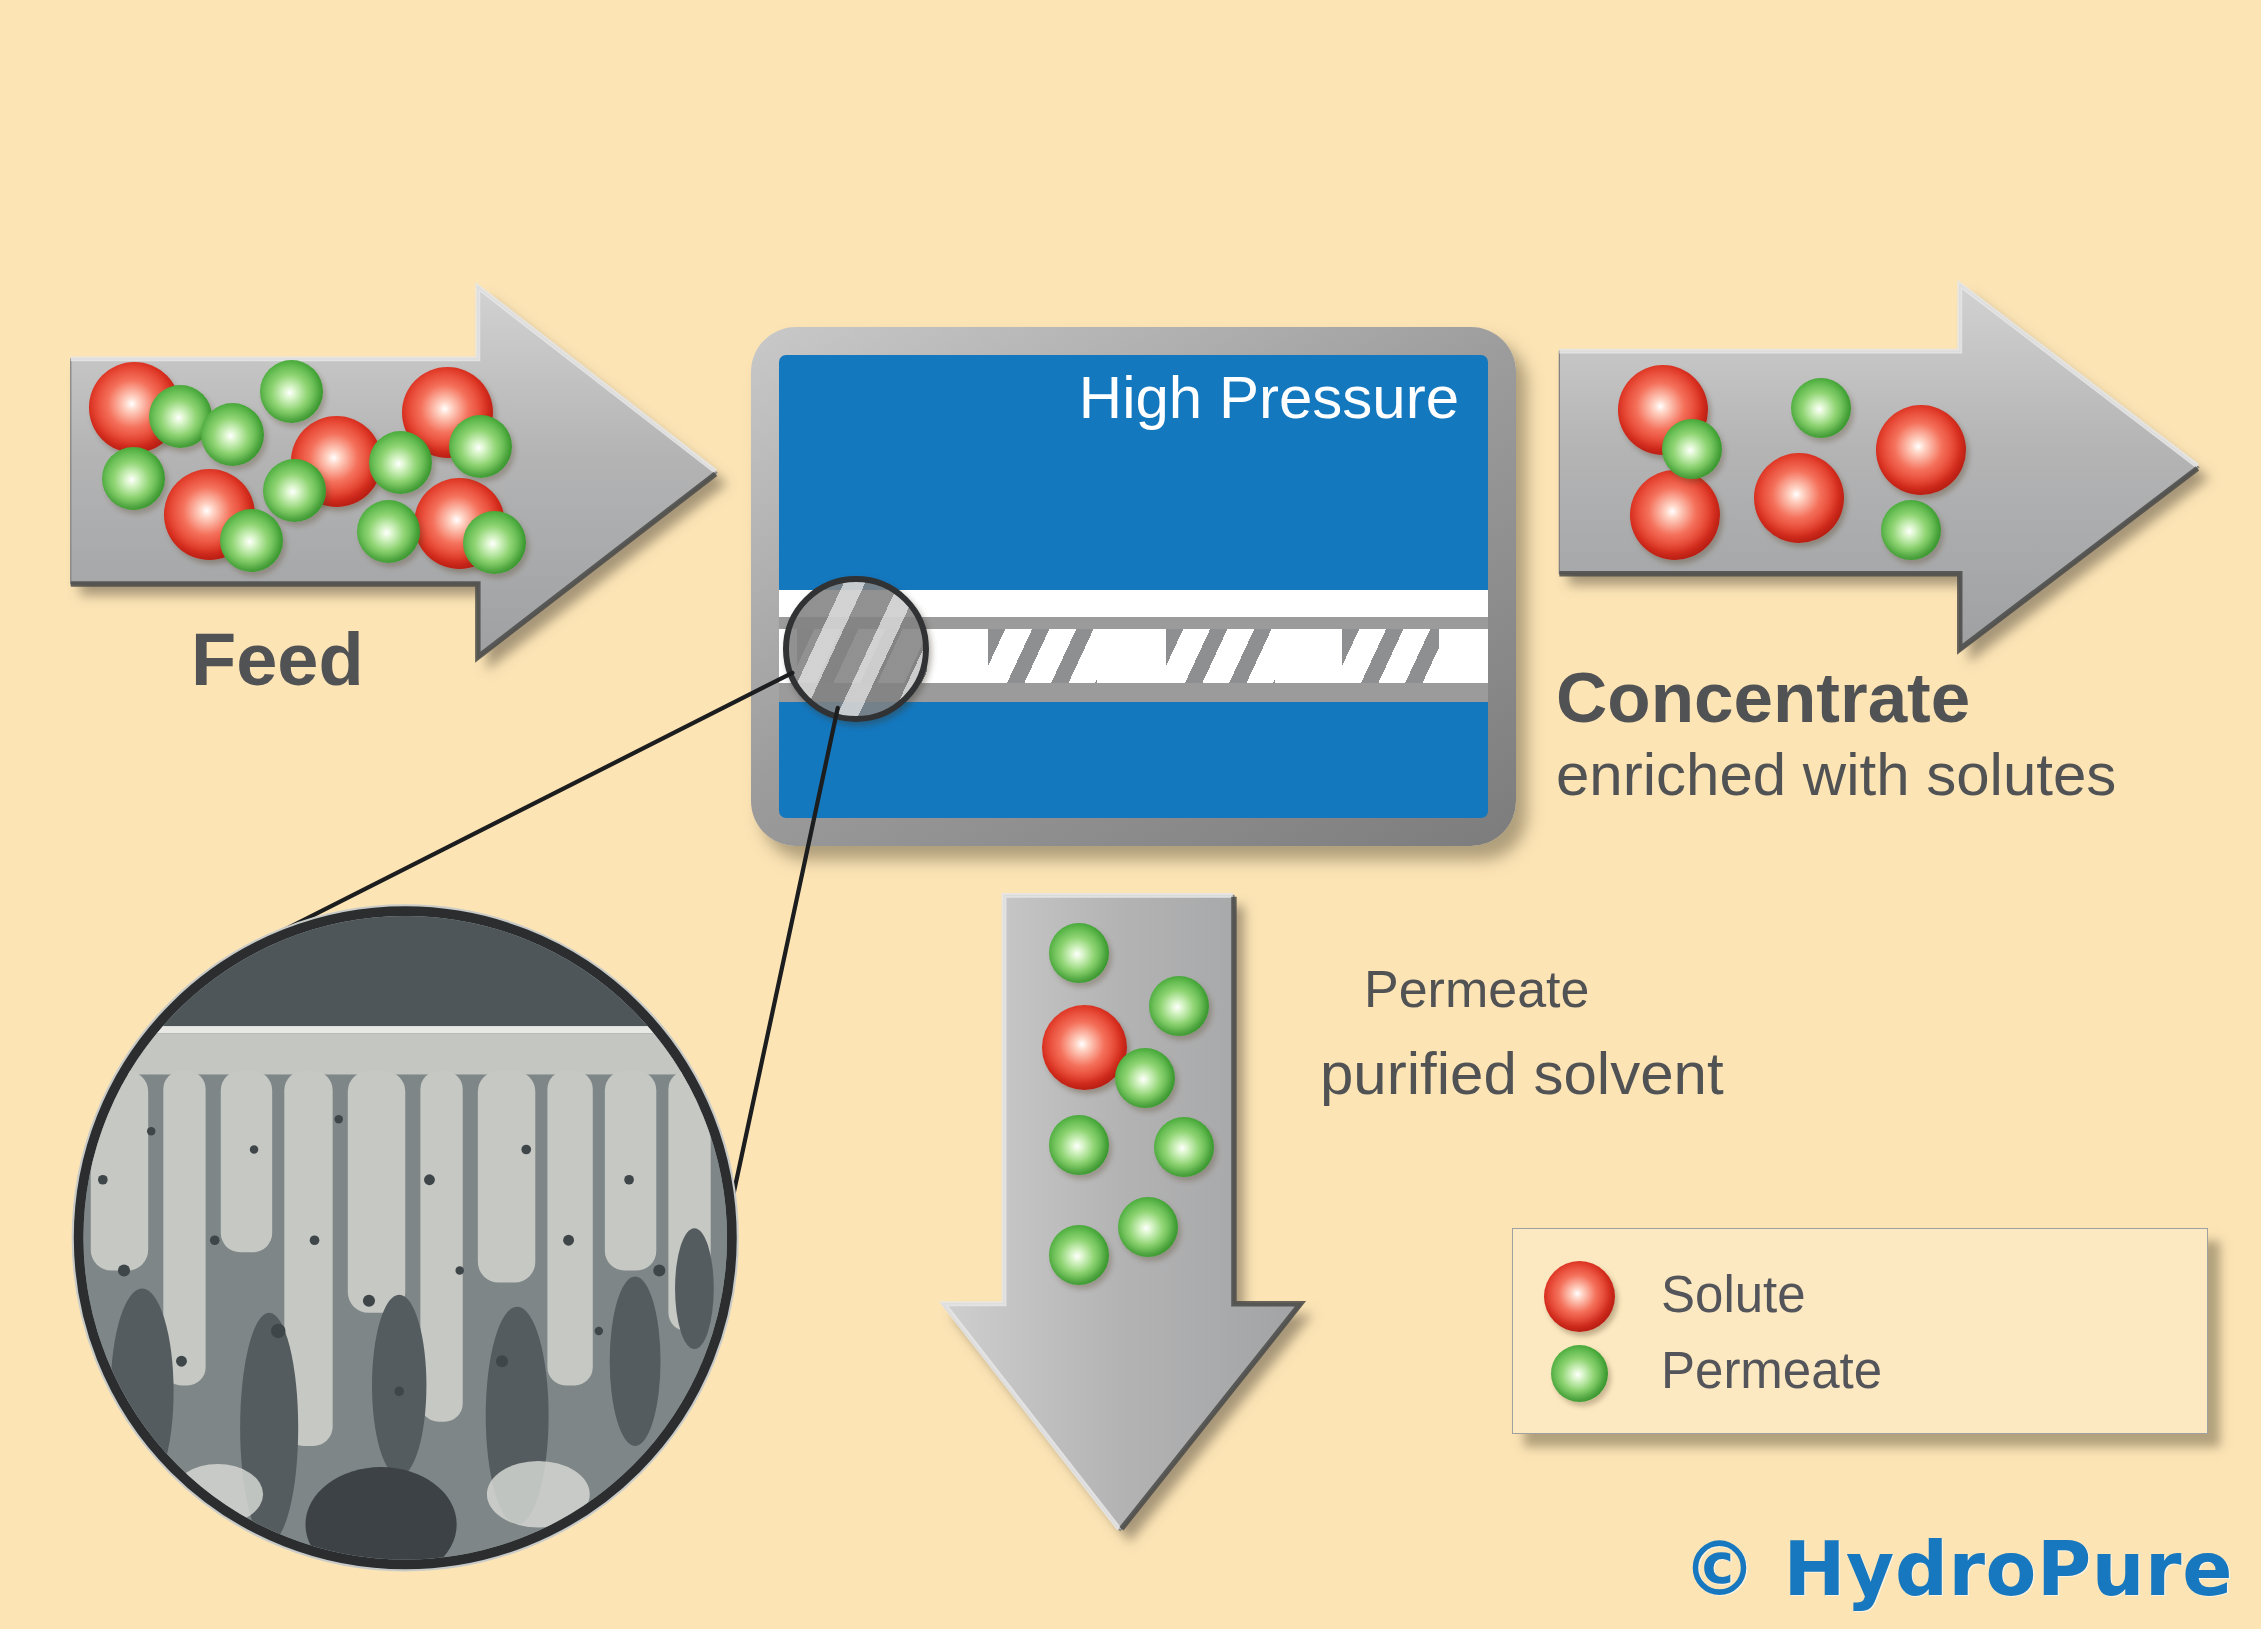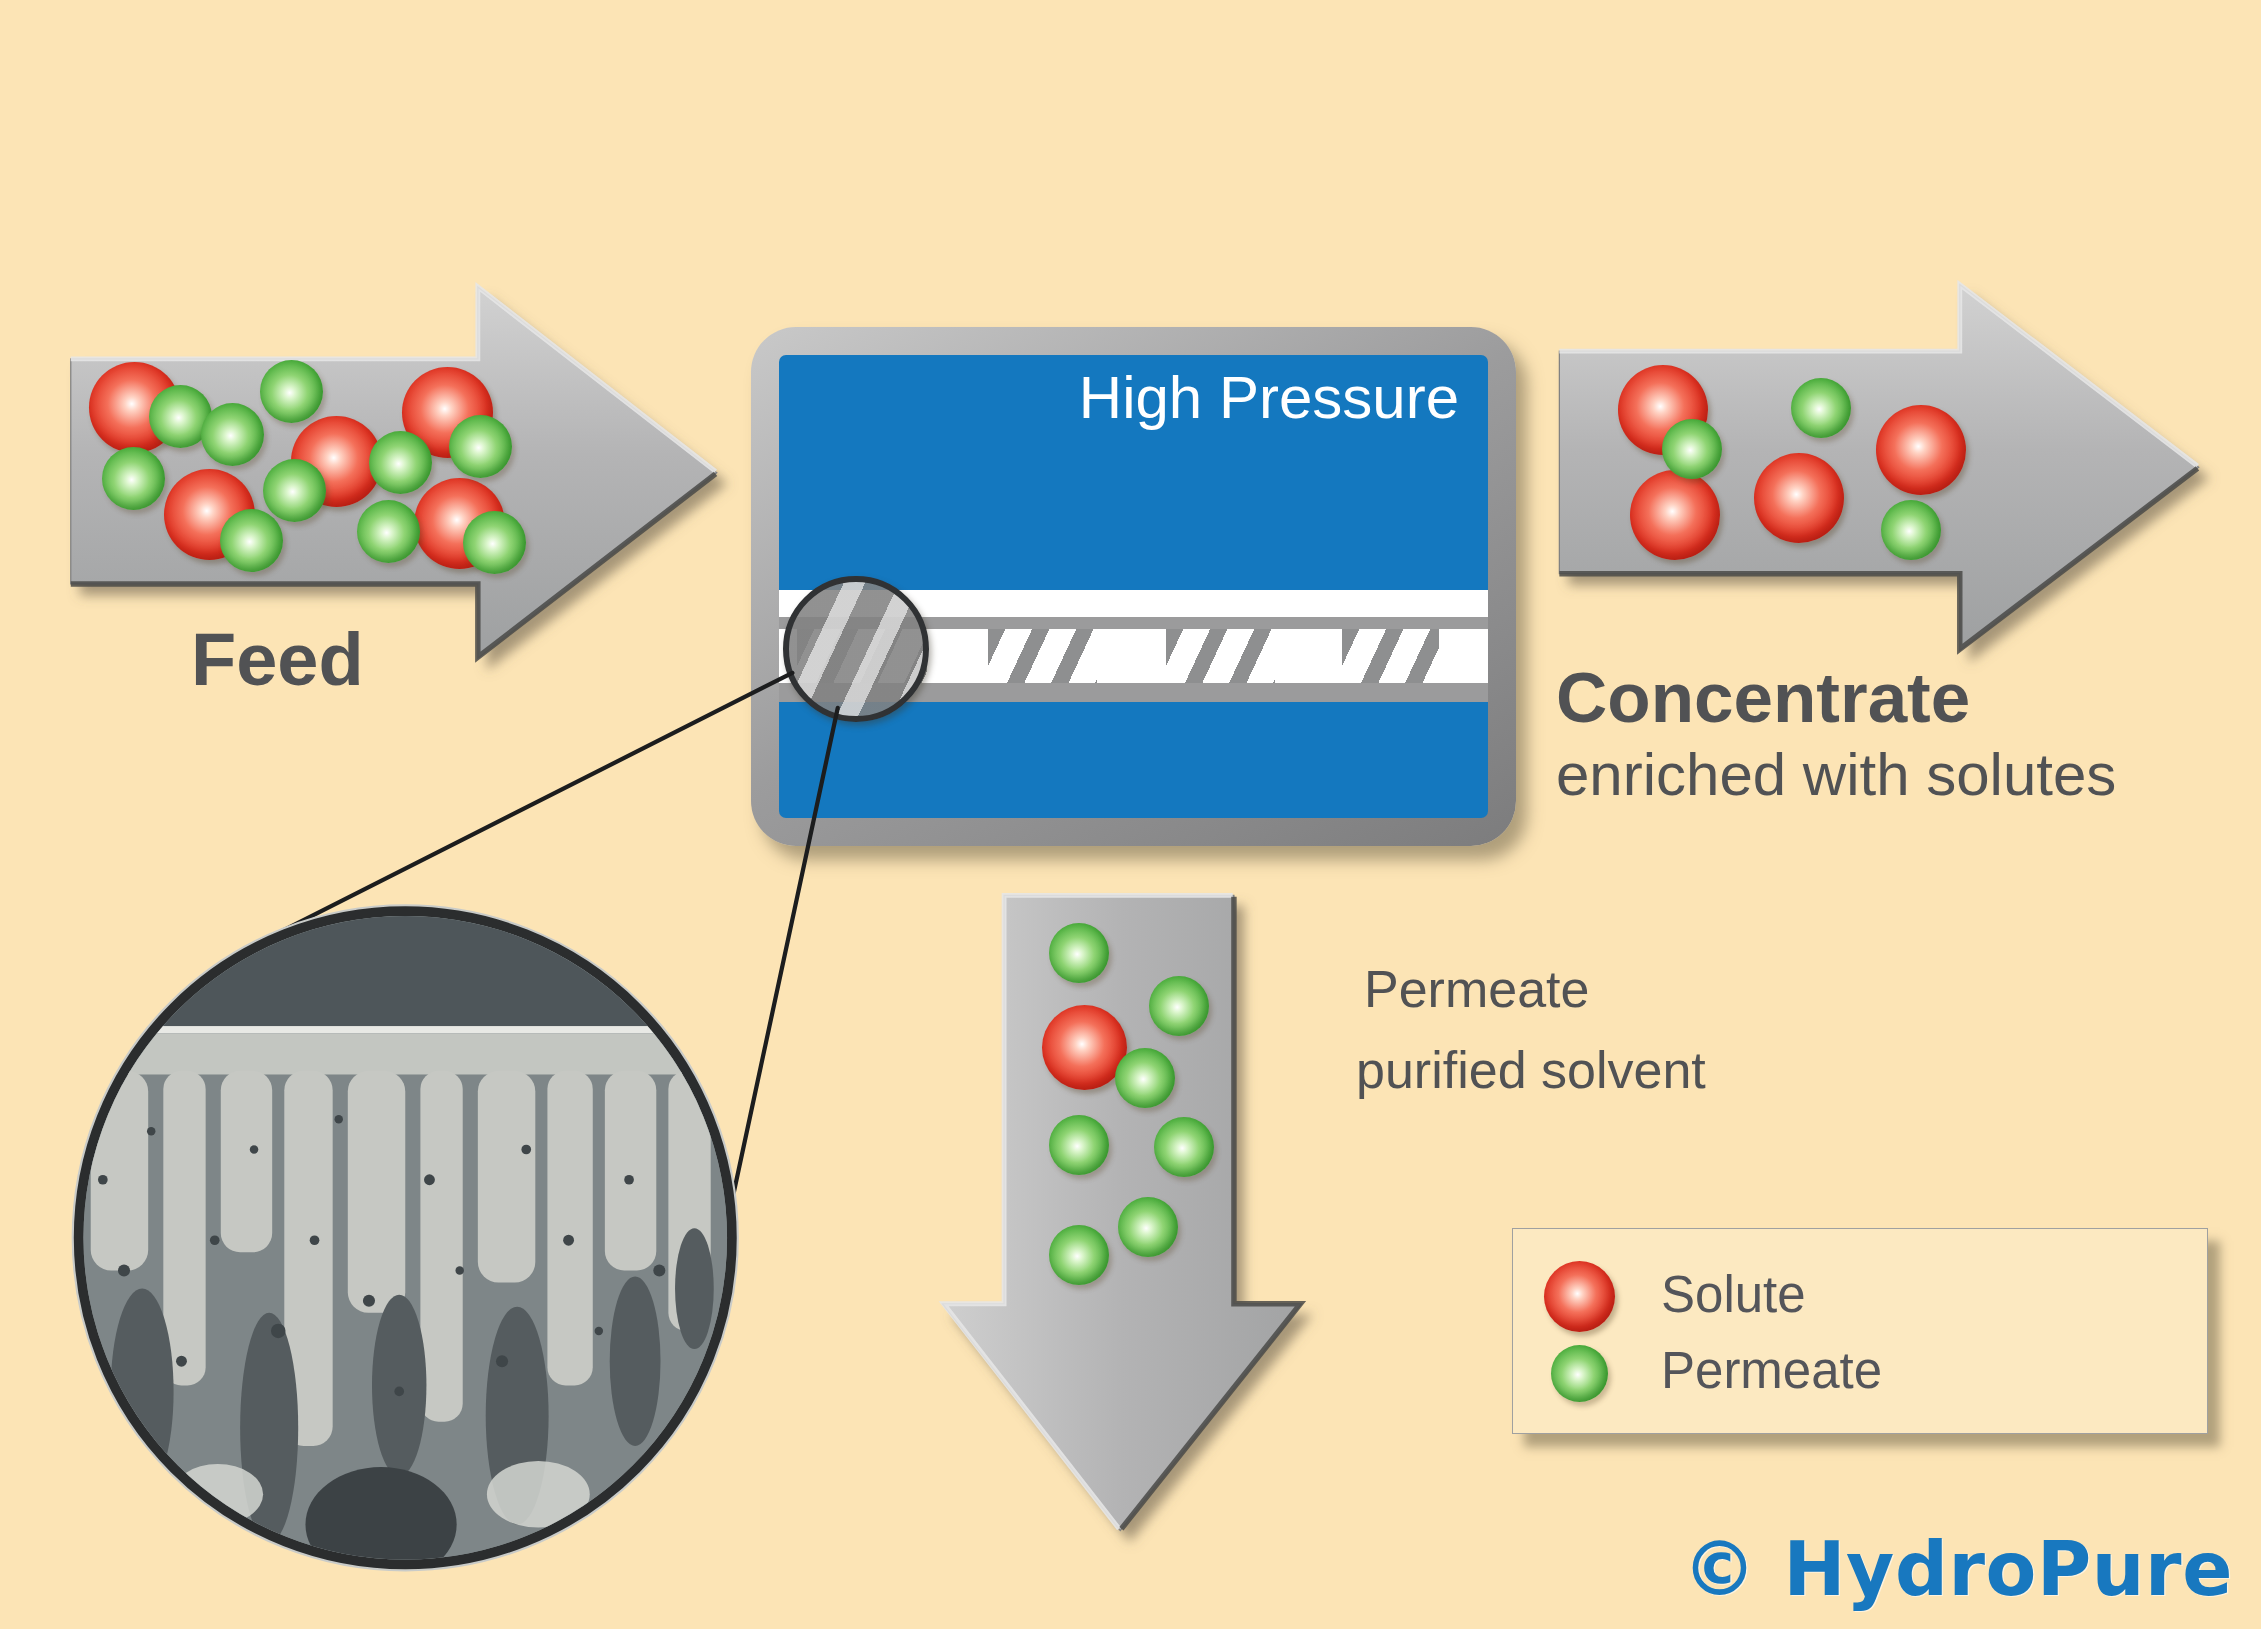--- a/index.html
+++ b/index.html
@@ -9,21 +9,21 @@
   #base-layer{z-index:1;}
   #overlay-layer{z-index:5;}
 
   
   .lbl{position:absolute;color:#515254;line-height:1;white-space:nowrap;}
   .title{left:76px;top:56px;font-size:98px;font-weight:bold;letter-spacing:-0.6px;color:#4E4F51;z-index:6;}
   .feed-lbl{left:191px;top:623px;font-size:74px;font-weight:bold;z-index:6;}
   .conc-lbl{left:1556px;top:662px;font-size:71px;font-weight:bold;z-index:6;}
   .conc-sub{left:1556px;top:745px;font-size:60px;z-index:6;}
   .perm-lbl{left:1364px;top:963px;font-size:52px;font-weight:normal;z-index:6;}
-  .perm-sub{left:1356px;top:1044px;font-size:52px;z-index:6;}
+  .perm-sub{left:1320px;top:1044px;font-size:60px;z-index:6;}
 
   
   #module{position:absolute;left:751px;top:327px;width:765px;height:519px;border-radius:45px;
           background:linear-gradient(150deg,#C9C9C9 0%,#9C9C9D 48%,#7C7C7D 100%);
           box-shadow:11px 13.3px 15.7px rgba(100,90,65,.5);z-index:2;}
   #module-inner{position:absolute;left:28px;top:28px;right:28px;bottom:28px;border-radius:7px;
           background:#1478BF;overflow:hidden;}
   .pressure{position:absolute;color:#FFFFFF;font-size:60px;line-height:1;white-space:nowrap;}
   .hp{right:29px;top:13.3px;}
   .lp{right:34px;top:376px;}

